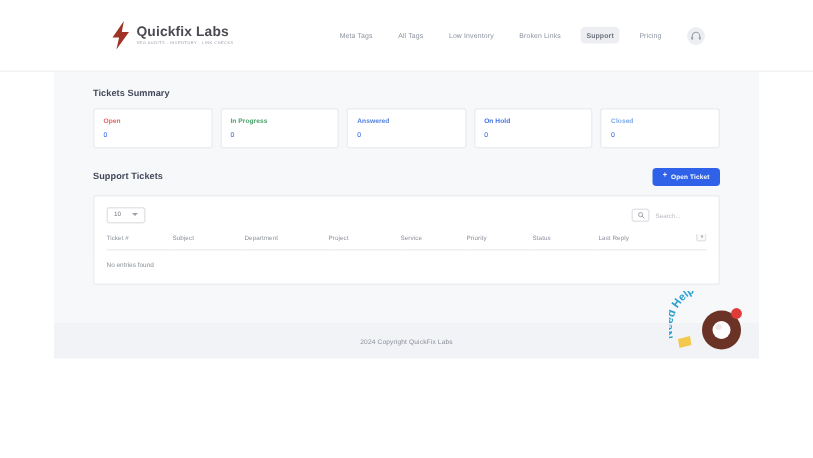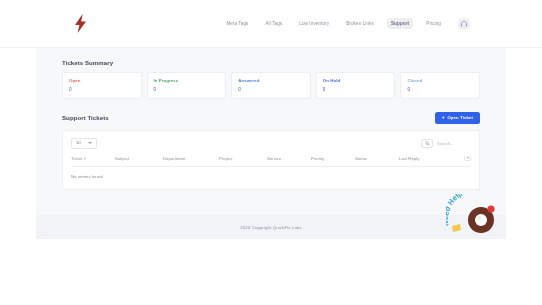--- a/index.html
+++ b/index.html
@@ -319,20 +319,24 @@
 
 <div class="page">
 
   <div class="topbar">
 
     <div class="brand">
       <span class="bolt-icon">
         <svg width="13" height="19" viewBox="0 0 13 19">
           <path d="M8.6 0 L1 11 L5.4 11 L3.6 19 L12 7.4 L7.2 7.4 Z" fill="#a03226"></path>
         </svg>
+      </span>
+      <span class="brand-text">
+        <span class="brand-name">Quickfix Labs</span>
+        <span class="brand-tagline">SEO AUDITS . INVENTORY . LINK CHECKS</span>
       </span>
     </div>
 
     <nav class="nav">
       <span class="nav-item">Meta Tags</span>
       <span class="nav-item">All Tags</span>
       <span class="nav-item">Low Inventory</span>
       <span class="nav-item">Broken Links</span>
       <span class="nav-item active">Support</span>
       <span class="nav-item">Pricing</span>

